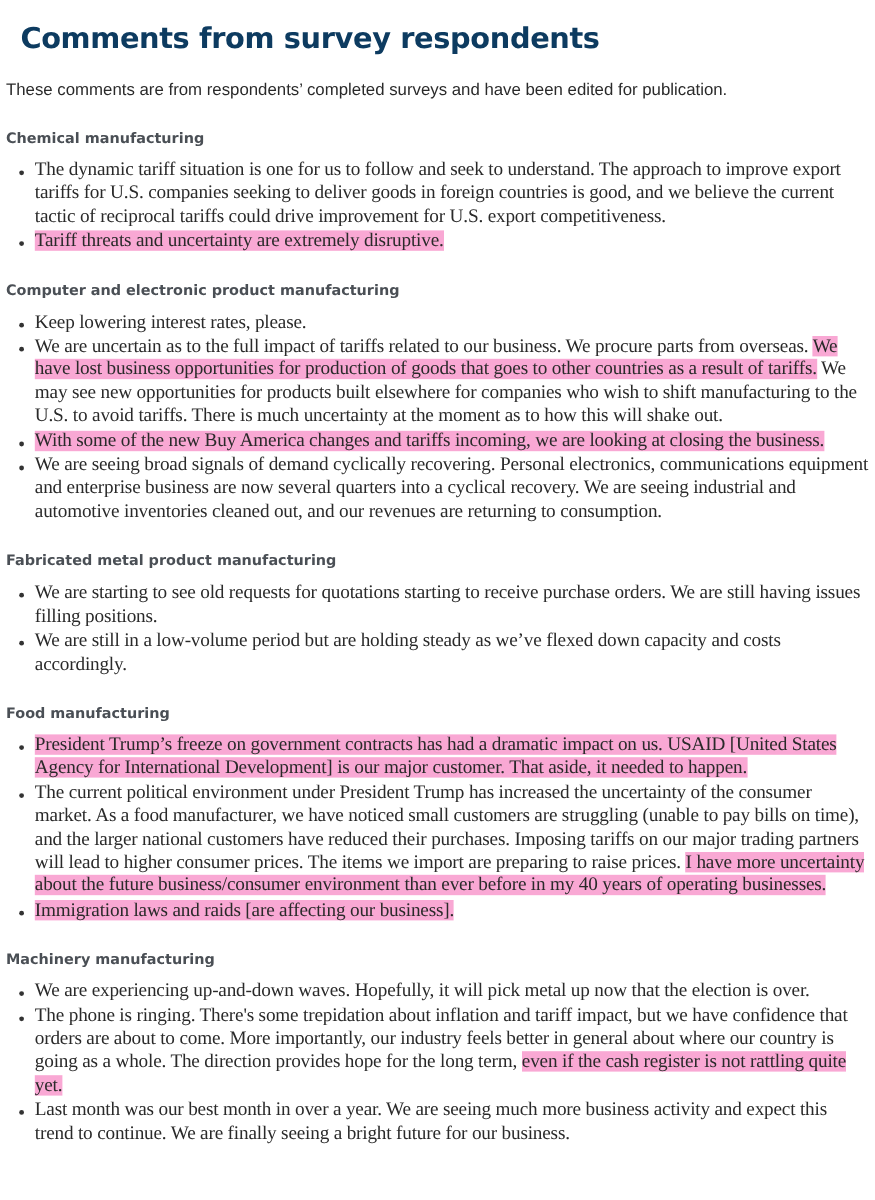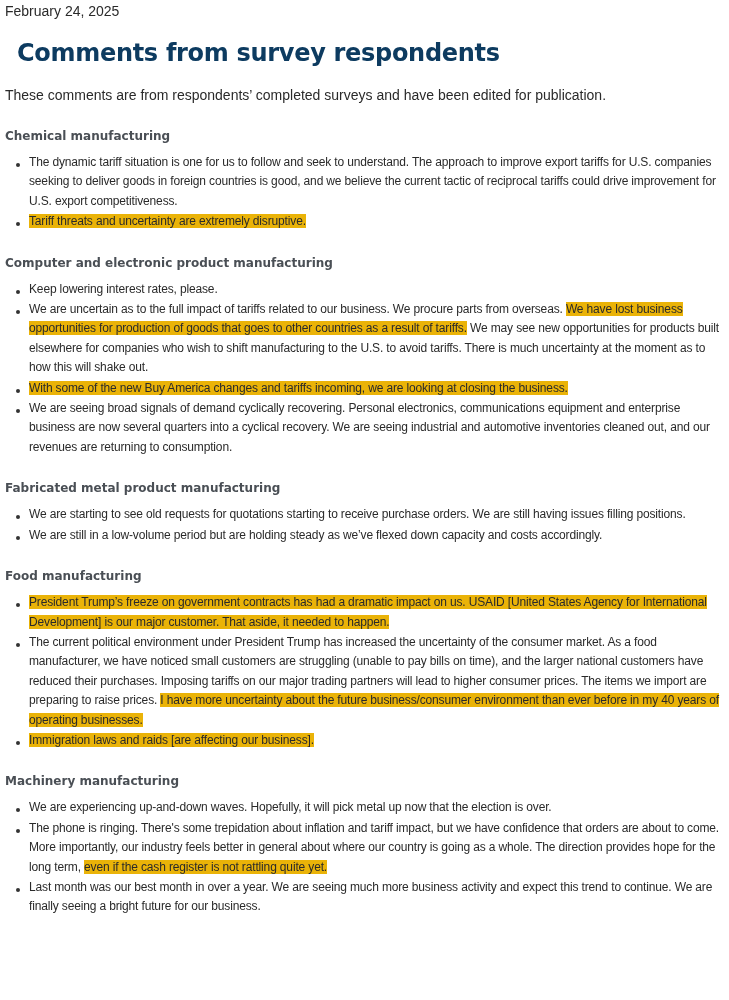--- a/index.html
+++ b/index.html
@@ -16,34 +16,34 @@
       margin: 15px 0 0 12px; line-height: 34px; letter-spacing: -0.3px;
     }
     .intro { font-size: 14px; line-height: 20px; margin: 15px 0 10px 0; color: #2a2a2a; }
     .section-heading {
       font-family: "DejaVu Sans", sans-serif;
       font-weight: bold; font-size: 12px; color: #4a4f55;
       margin: 20px 0 6px 0; line-height: 22px;
     }
     ul.comments { list-style: none; margin: 0; padding: 0 0 0 24px; }
     ul.comments li {
-      position: relative; font-size: 12px; line-height: 19.4px; margin: 0 0 1px 0; color: #2a2a2a;
+      position: relative; font-size: 16px; line-height: 19.4px; margin: 0 0 1px 0; color: #2a2a2a;
       letter-spacing: -0.15px;
+      font-family: Liberation Serif, serif;
     }
     ul.comments li::before {
       content: ""; position: absolute; left: -13px; top: 10px;
       width: 4px; height: 4px; border-radius: 50%; background: #333;
     }
-    .hl { background: #eab308; }
+    .hl { background: #f9a8d4; }
   </style>
 </head>
 <body>
 
 <div class="page">
-  <p class="date">February 24, 2025</p>
   <h1 class="title">Comments from survey respondents</h1>
   <p class="intro">These comments are from respondents’ completed surveys and have been edited for publication.</p>
   <div id="sections">
       <section>
         <h2 class="section-heading">Chemical manufacturing</h2>
         <ul class="comments">
           <li><span>The dynamic tariff situation is one for us to follow and seek to understand. The approach to improve export tariffs for U.S. companies seeking to deliver goods in foreign countries is good, and we believe the current tactic of reciprocal tariffs could drive improvement for U.S. export competitiveness.</span></li>
           <li><span class="hl">Tariff threats and uncertainty are extremely disruptive.</span></li>
         </ul>
       </section>

